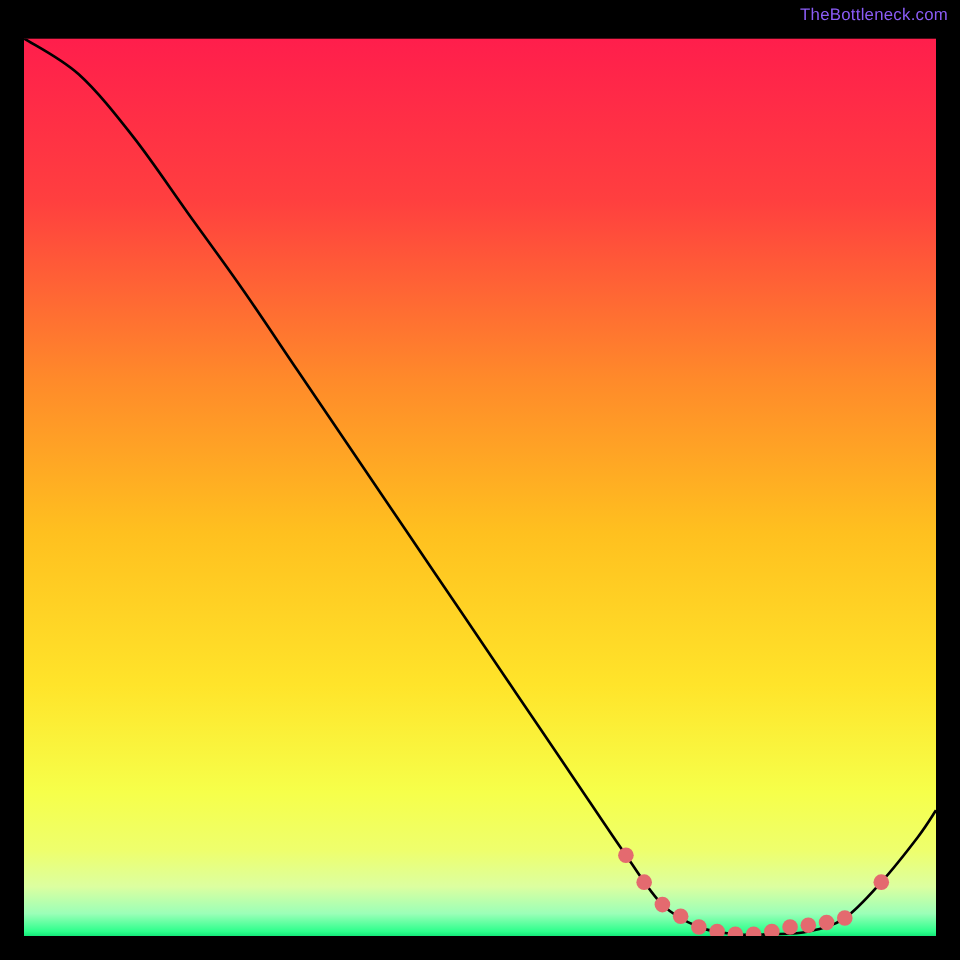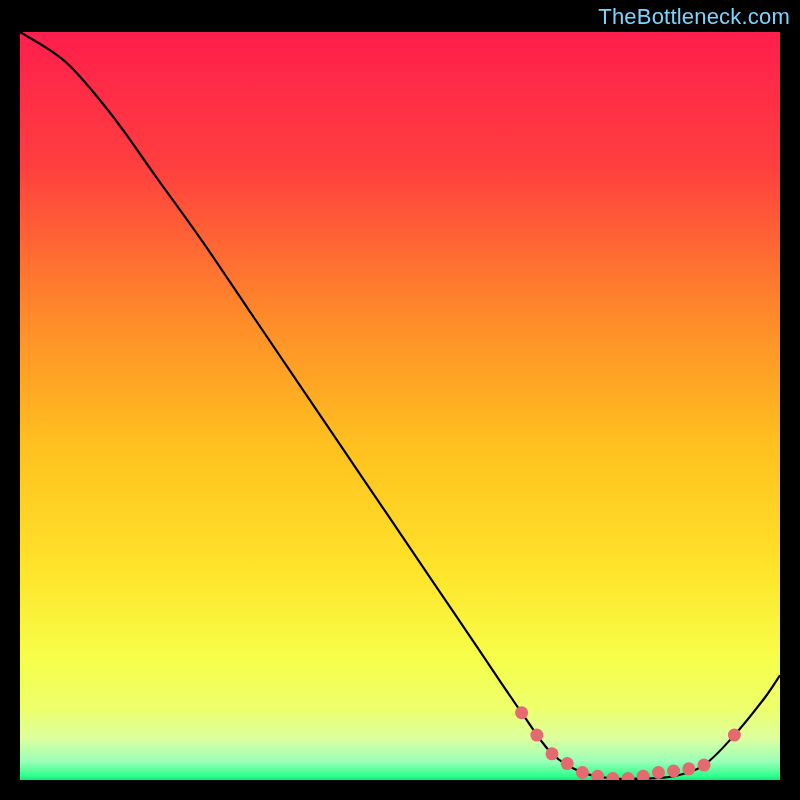--- a/index.html
+++ b/index.html
@@ -14,22 +14,22 @@
   .stage {
     position: relative;
     width: 800px;
     height: 800px;
     background: #000;
   }
   .watermark {
     position: absolute;
     top: 4px;
     right: 10px;
-    color: #7dd3fc;
-    font-size: 22px;
+    color: #8b5cf6;
+    font-size: 14px;
     font-weight: 500;
     letter-spacing: 0.2px;
     user-select: none;
   }
   .plot-wrap {
     position: absolute;
     left: 20px;
     top: 32px;
     width: 760px;
     height: 748px;

